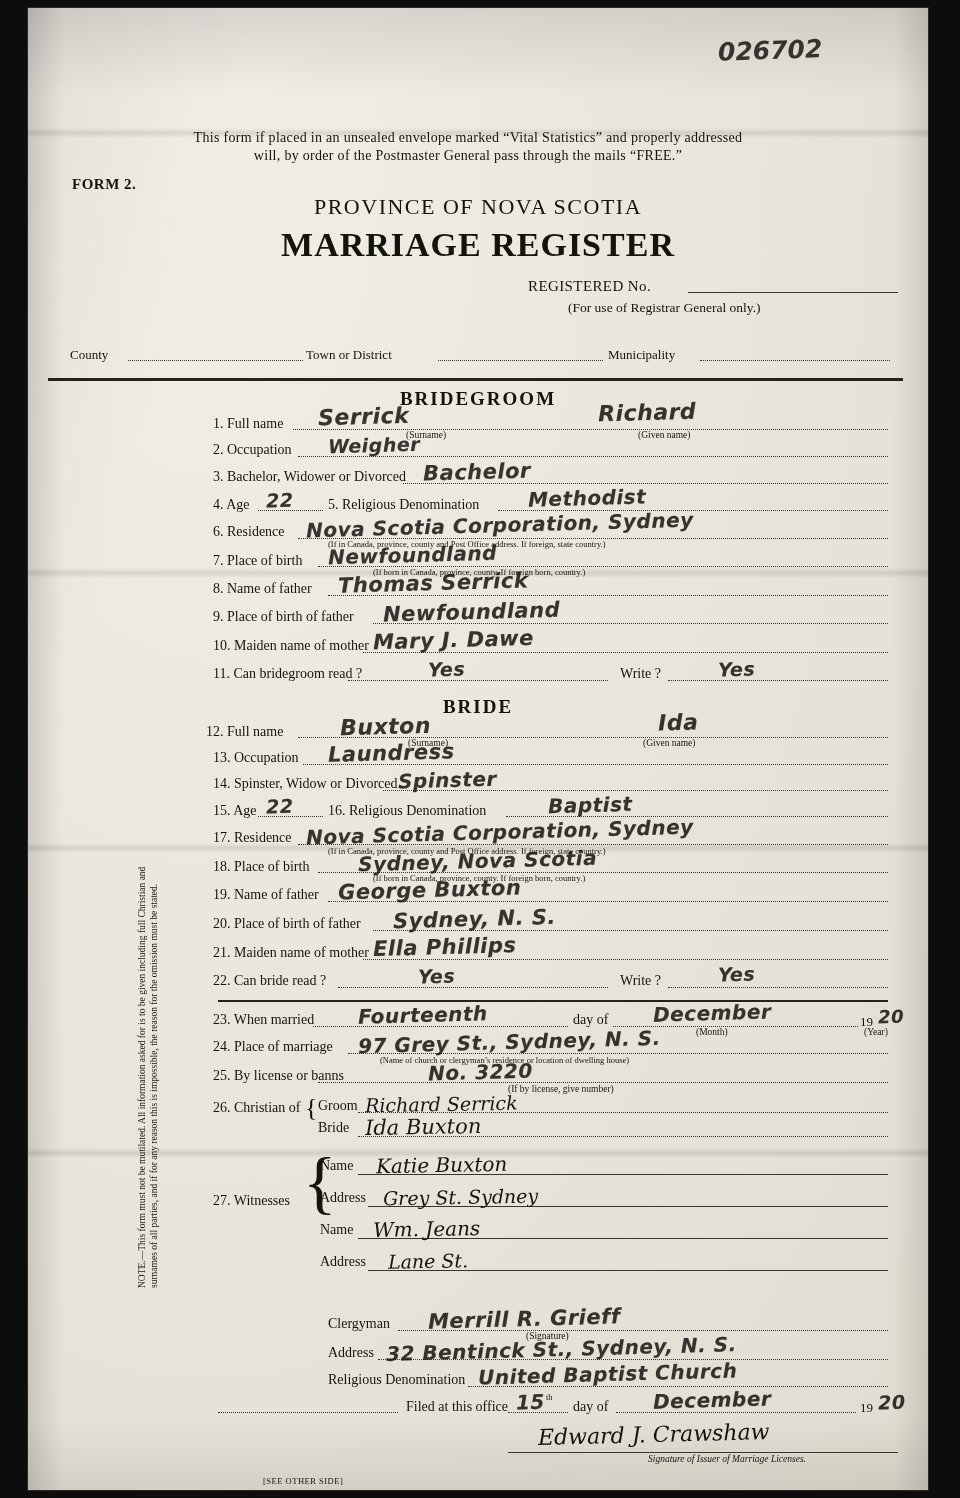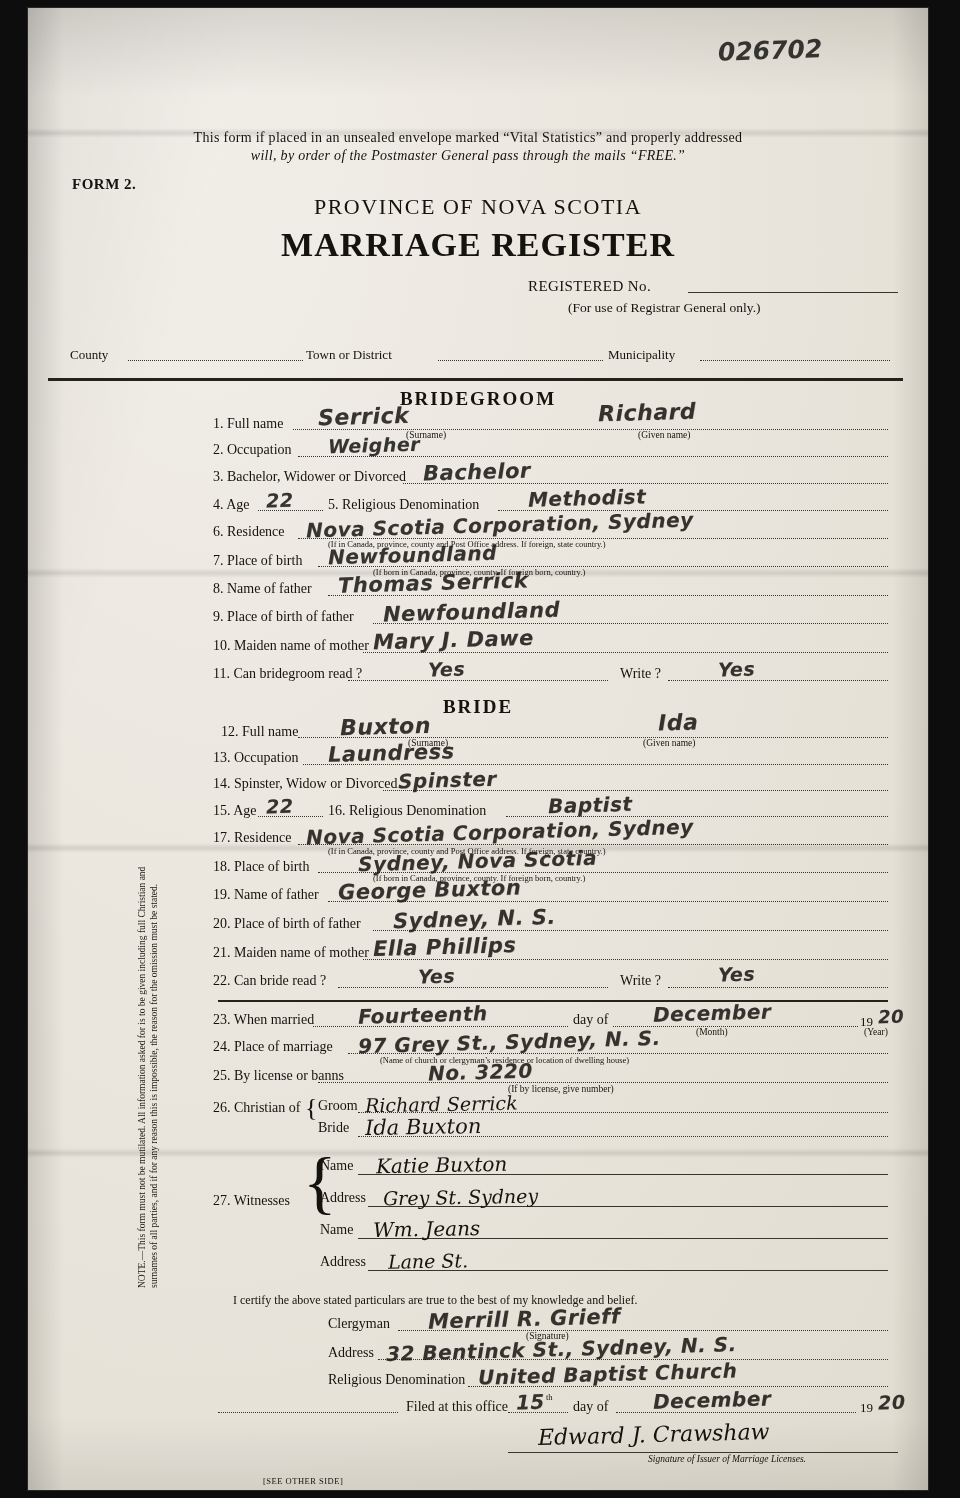--- a/index.html
+++ b/index.html
@@ -49,21 +49,21 @@
   <div class="scan">
 
     <div class="fold f1"></div>
     <div class="fold f2"></div>
     <div class="fold f3"></div>
     <div class="fold f4"></div>
 
     <div class="txt reg-no" style="left:690px;top:28px;">026702</div>
 
     <div class="txt serif lbl" style="left:110px;top:122px;width:660px;text-align:center;letter-spacing:.3px;">This form if placed in an unsealed envelope marked “Vital Statistics” and properly addressed</div>
-    <div class="txt serif lbl" style="left:110px;top:140px;width:660px;text-align:center;letter-spacing:.3px;font-style:italic;">will, by order of the Postmaster General pass through the mails “FREE.”</div>
+    <div class="txt serif lbl" style="left:110px;top:140px;width:660px;text-align:center;letter-spacing:.3px;">will, by order of the Postmaster General pass through the mails “FREE.”</div>
 
     <div class="txt serif" style="left:44px;top:168px;font-size:15px;font-weight:bold;letter-spacing:.5px;">FORM 2.</div>
 
     <div class="txt serif" style="left:0;top:218px;width:900px;text-align:center;font-size:34px;font-weight:bold;letter-spacing:1px;">MARRIAGE  REGISTER</div>
     <div class="txt serif" style="left:0;top:186px;width:900px;text-align:center;font-size:22px;letter-spacing:1.5px;">PROVINCE OF NOVA SCOTIA</div>
 
     <div class="txt serif" style="left:500px;top:270px;font-size:15px;letter-spacing:.4px;">REGISTERED No.</div>
     <div class="rule" style="left:660px;top:284px;width:210px;"></div>
     <div class="txt serif" style="left:540px;top:292px;font-size:13.5px;">(For use of Registrar General only.)</div>
 
@@ -129,21 +129,21 @@
 
     <div class="txt serif lbl" style="left:185px;top:658px;"><span>11.</span> <span>Can bridegroom read ?</span></div>
     <div class="rule" style="left:320px;top:672px;width:260px;border-bottom-style:dotted;"></div>
     <div class="txt hand" style="left:400px;top:650px;font-size:19px;">Yes</div>
     <div class="txt serif lbl" style="left:592px;top:658px;">Write ?</div>
     <div class="rule" style="left:640px;top:672px;width:220px;border-bottom-style:dotted;"></div>
     <div class="txt hand" style="left:690px;top:650px;font-size:19px;">Yes</div>
 
     <div class="txt serif" style="left:0;top:688px;width:900px;text-align:center;font-size:19px;font-weight:bold;letter-spacing:2px;">BRIDE</div>
 
-    <div class="txt serif lbl" style="left:193px;top:716px;"><span>12.</span> <span>Full name</span></div>
+    <div class="txt serif lbl" style="left:178px;top:716px;"><span>12.</span> <span>Full name</span></div>
     <div class="rule" style="left:270px;top:729px;width:590px;border-bottom-style:dotted;"></div>
     <div class="txt hand" style="left:312px;top:706px;font-size:22px;">Buxton</div>
     <div class="txt hand" style="left:630px;top:702px;font-size:22px;">Ida</div>
     <div class="txt serif small" style="left:380px;top:730px;">(Surname)</div>
     <div class="txt serif small" style="left:615px;top:730px;">(Given name)</div>
 
     <div class="txt serif lbl" style="left:185px;top:742px;"><span>13.</span> <span>Occupation</span></div>
     <div class="rule" style="left:275px;top:756px;width:585px;border-bottom-style:dotted;"></div>
     <div class="txt hand" style="left:300px;top:733px;font-size:21px;">Laundress</div>
 
@@ -231,21 +231,20 @@
     <div class="txt hand2" style="left:355px;top:1178px;font-size:19px;transform:rotate(-1deg);">Grey St.  Sydney</div>
 
     <div class="txt serif lbl" style="left:292px;top:1214px;">Name</div>
     <div class="rule" style="left:330px;top:1230px;width:530px;"></div>
     <div class="txt hand2" style="left:345px;top:1209px;font-size:20px;transform:rotate(-1deg);">Wm. Jeans</div>
 
     <div class="txt serif lbl" style="left:292px;top:1246px;">Address</div>
     <div class="rule" style="left:340px;top:1262px;width:520px;"></div>
     <div class="txt hand2" style="left:360px;top:1242px;font-size:19px;transform:rotate(-1deg);">Lane St.</div>
 
-    <div class="txt serif lbl" style="left:205px;top:1285px;font-size:12px;">I certify the above stated particulars are true to the best of my knowledge and belief.</div>
 
     <div class="txt serif lbl" style="left:300px;top:1308px;">Clergyman</div>
     <div class="rule" style="left:370px;top:1322px;width:490px;border-bottom-style:dotted;"></div>
     <div class="txt hand" style="left:400px;top:1299px;font-size:21px;">Merrill R. Grieff</div>
     <div class="txt serif small" style="left:498px;top:1323px;">(Signature)</div>
 
     <div class="txt serif lbl" style="left:300px;top:1337px;">Address</div>
     <div class="rule" style="left:350px;top:1351px;width:510px;border-bottom-style:dotted;"></div>
     <div class="txt hand" style="left:358px;top:1329px;font-size:20px;">32 Bentinck St., Sydney, N. S.</div>
 

